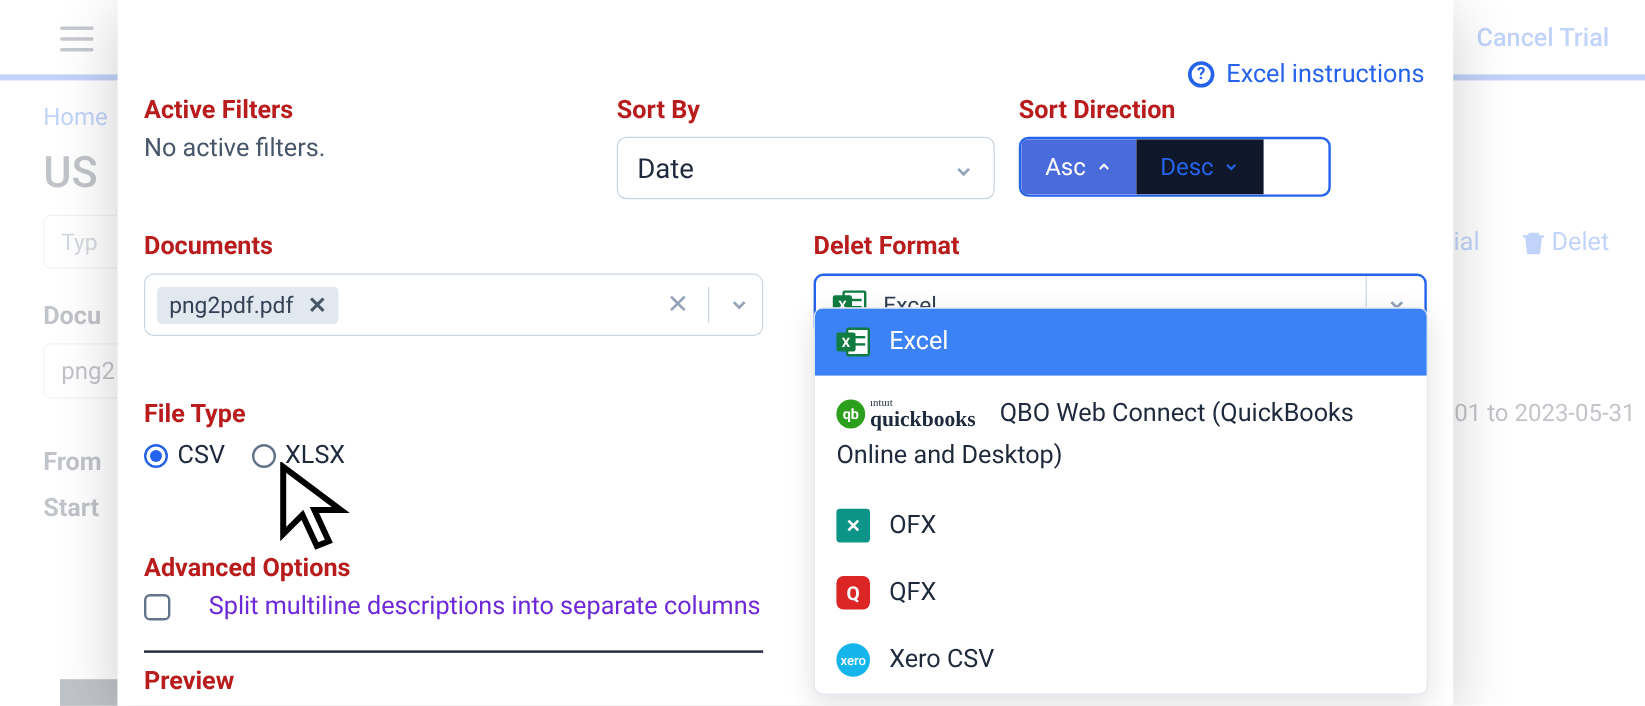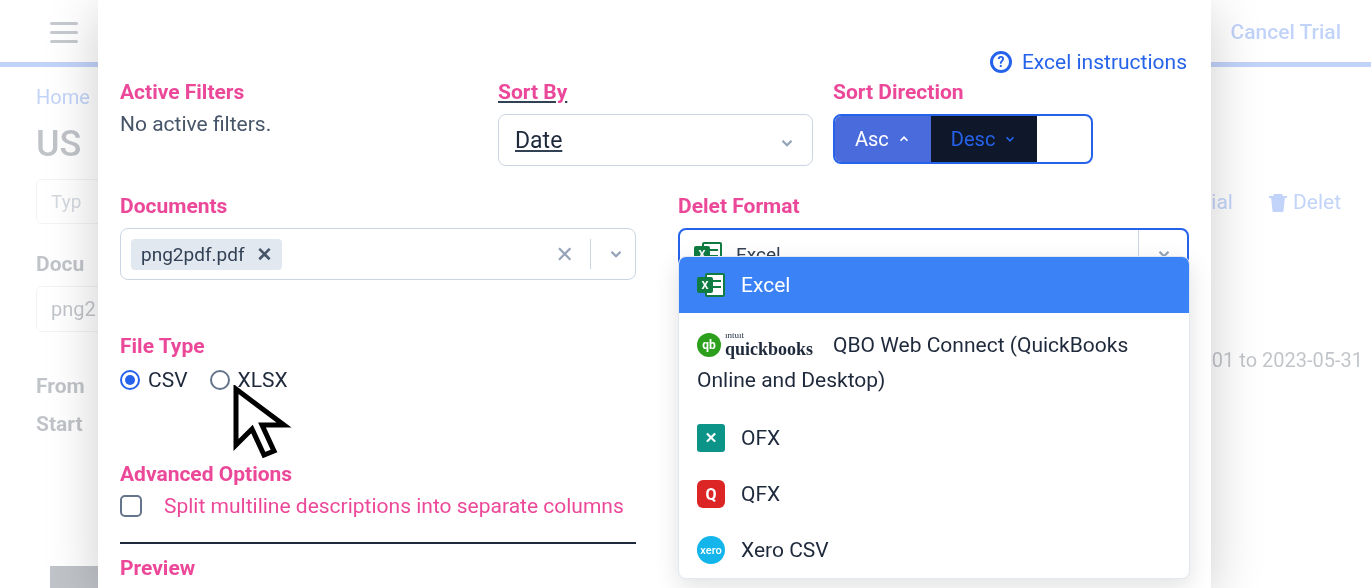--- a/index.html
+++ b/index.html
@@ -95,21 +95,21 @@
       color: #1e293b;
       margin-top: 10px;
       width: 200px;
       font-size: 20px;
     }
     .bg-from { margin-top: 42px; }
     .bg-start { margin-top: 14px; }
     .date-range {
       position: absolute;
       right: 8px;
-      top: 348px;
+      top: 332px;
       font-size: 20px;
       color: #1e293b;
     }
     
     
     .modal-backdrop {
       position: absolute;
       inset: 0;
       background: rgba(255,255,255,0.72);
     }
@@ -143,35 +143,35 @@
       align-items: center;
       justify-content: center;
       font-size: 14px;
       font-weight: 700;
       color: #2563eb;
     }
     
     .modal-section-label {
       font-weight: 700;
       font-size: 21px;
-      color: #ec4899;
+      color: #b91c1c;
       margin-bottom: 8px;
     }
     .modal-sub {
       color: #475569;
       font-size: 21px;
     }
     
     .row1 {
       display: flex;
       gap: 20px;
       margin-top: 80px;
     }
     .col-filters { width: 358px; }
-    .col-sortby { width: 315px; margin-left: 0; text-decoration: underline; }
+    .col-sortby { width: 315px; margin-left: 16px; }
     .col-sortdir { width: 260px; }
     
     .select-box {
       border: 1px solid #cbd5e1;
       border-radius: 8px;
       height: 52px;
       display: flex;
       align-items: center;
       padding: 0 16px;
       justify-content: space-between;
@@ -459,24 +459,24 @@
       width: 10px;
       height: 10px;
       background: #2563eb;
       border-radius: 50%;
     }
     
     .adv-section { margin-top: 70px; }
     .checkbox-row {
       display: flex;
       align-items: center;
-      gap: 22px;
+      gap: 32px;
       margin-top: 8px;
       font-size: 21px;
-      color: #ec4899;
+      color: #6d28d9;
     }
     .checkbox {
       width: 22px;
       height: 22px;
       border: 2px solid #64748b;
       border-radius: 5px;
     }
     
     .preview-section {
       margin-top: 24px;

